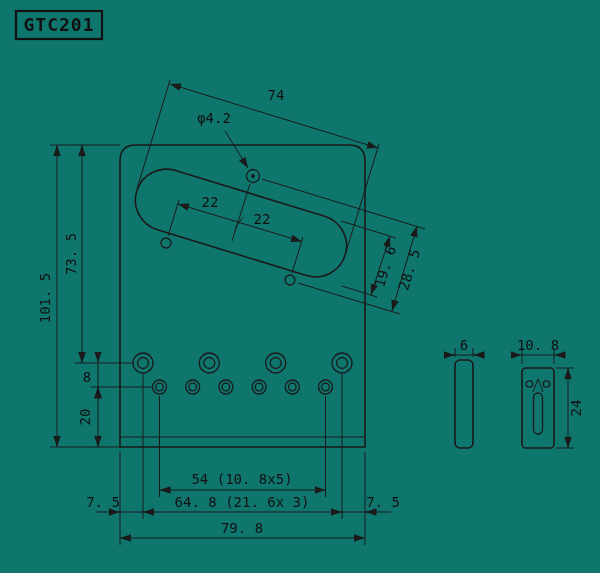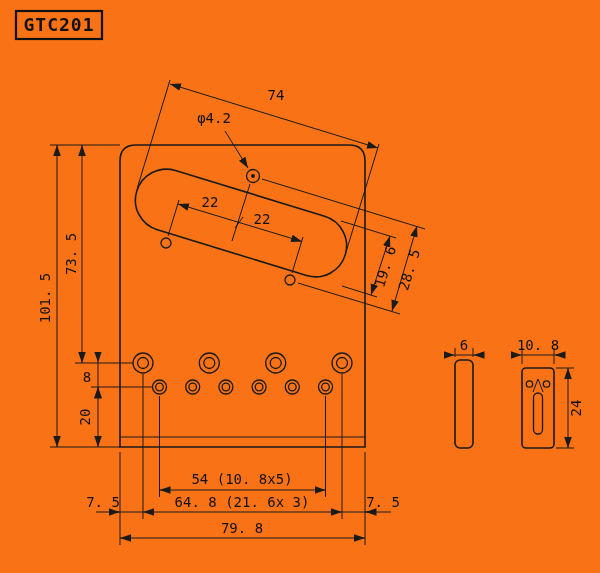--- a/index.html
+++ b/index.html
@@ -1,16 +1,16 @@
 <!DOCTYPE html>
 <html><head>
 <meta charset="utf-8">
 <style>
   html,body{margin:0;padding:0;background:#ffffff;}
-  .wrap{position:relative;width:600px;height:573px;background:#f97316;overflow:hidden;}
+  .wrap{position:relative;width:600px;height:573px;background:#0f766e;overflow:hidden;}
   svg text{
     font-family:"DejaVu Sans Mono","Liberation Mono",monospace;
     font-size:14px;
     fill:#111111;
     text-anchor:middle;
   }
   svg text.model{font-size:18px;font-weight:bold;letter-spacing:1px;}
   .ln{stroke:#1a1a1a;fill:none;stroke-width:1;}
   .ol{stroke:#1a1a1a;fill:none;stroke-width:1.6;}
   .hl{stroke:#1a1a1a;fill:none;stroke-width:1.3;}

